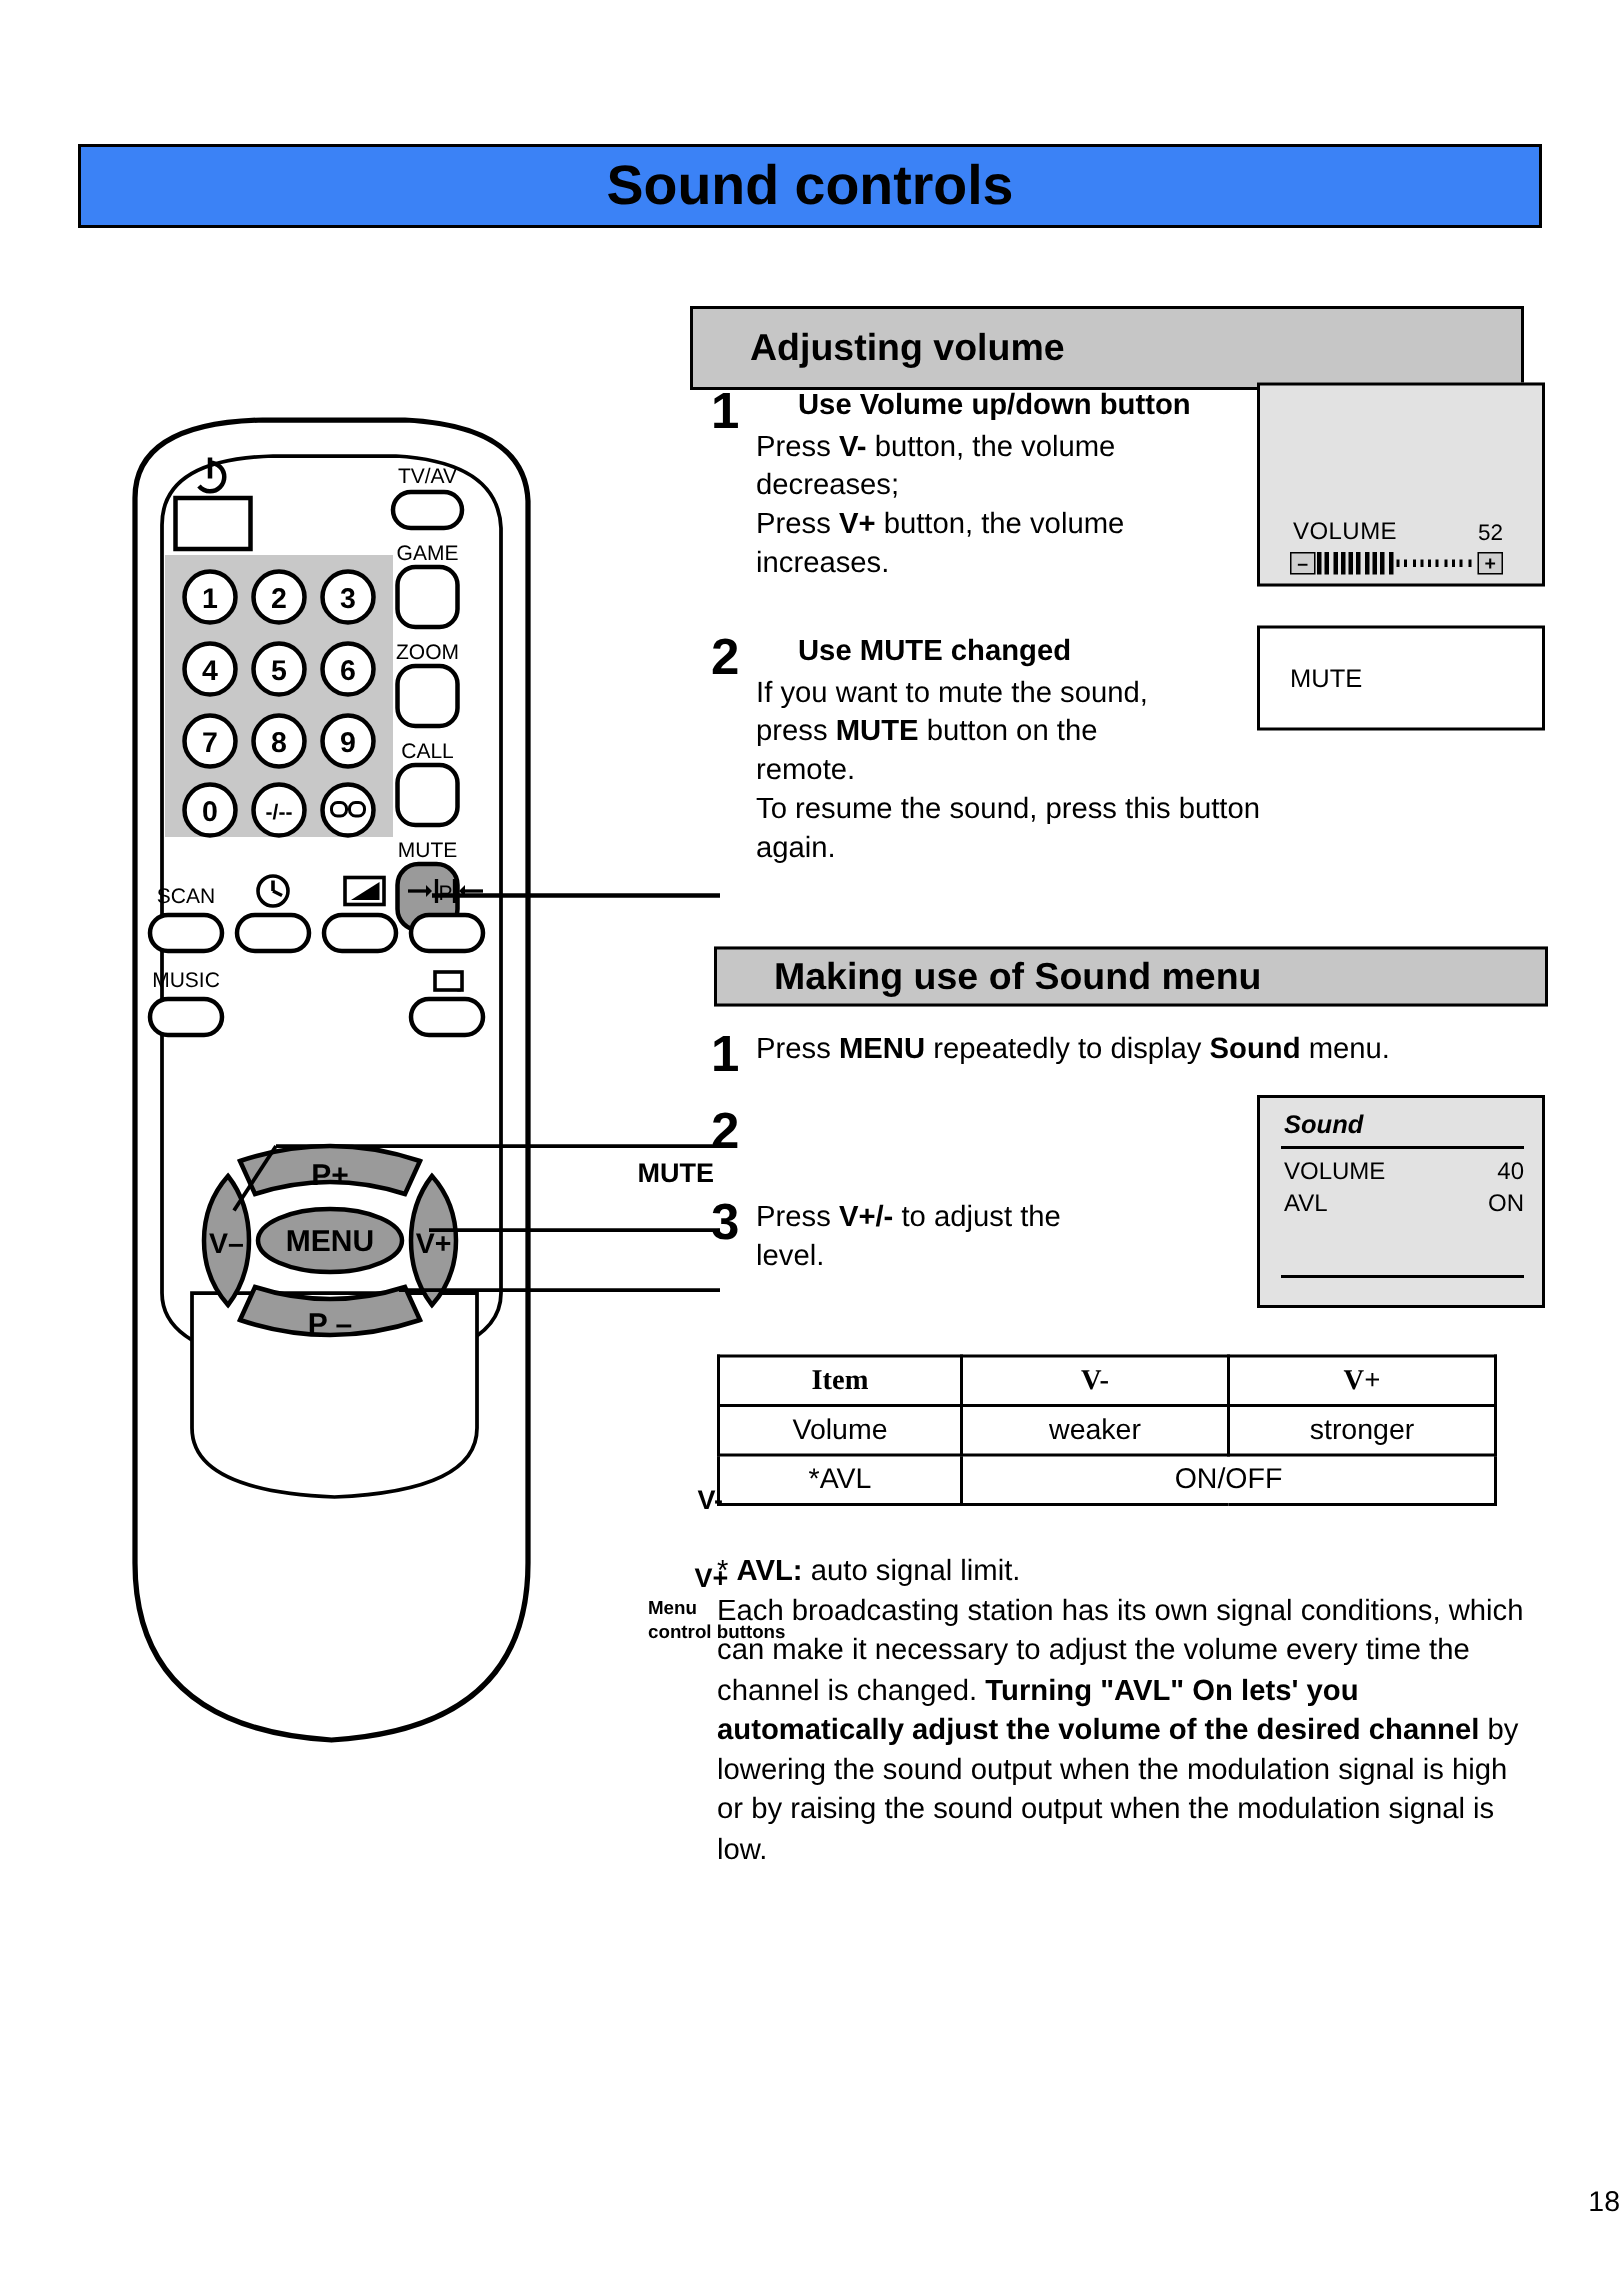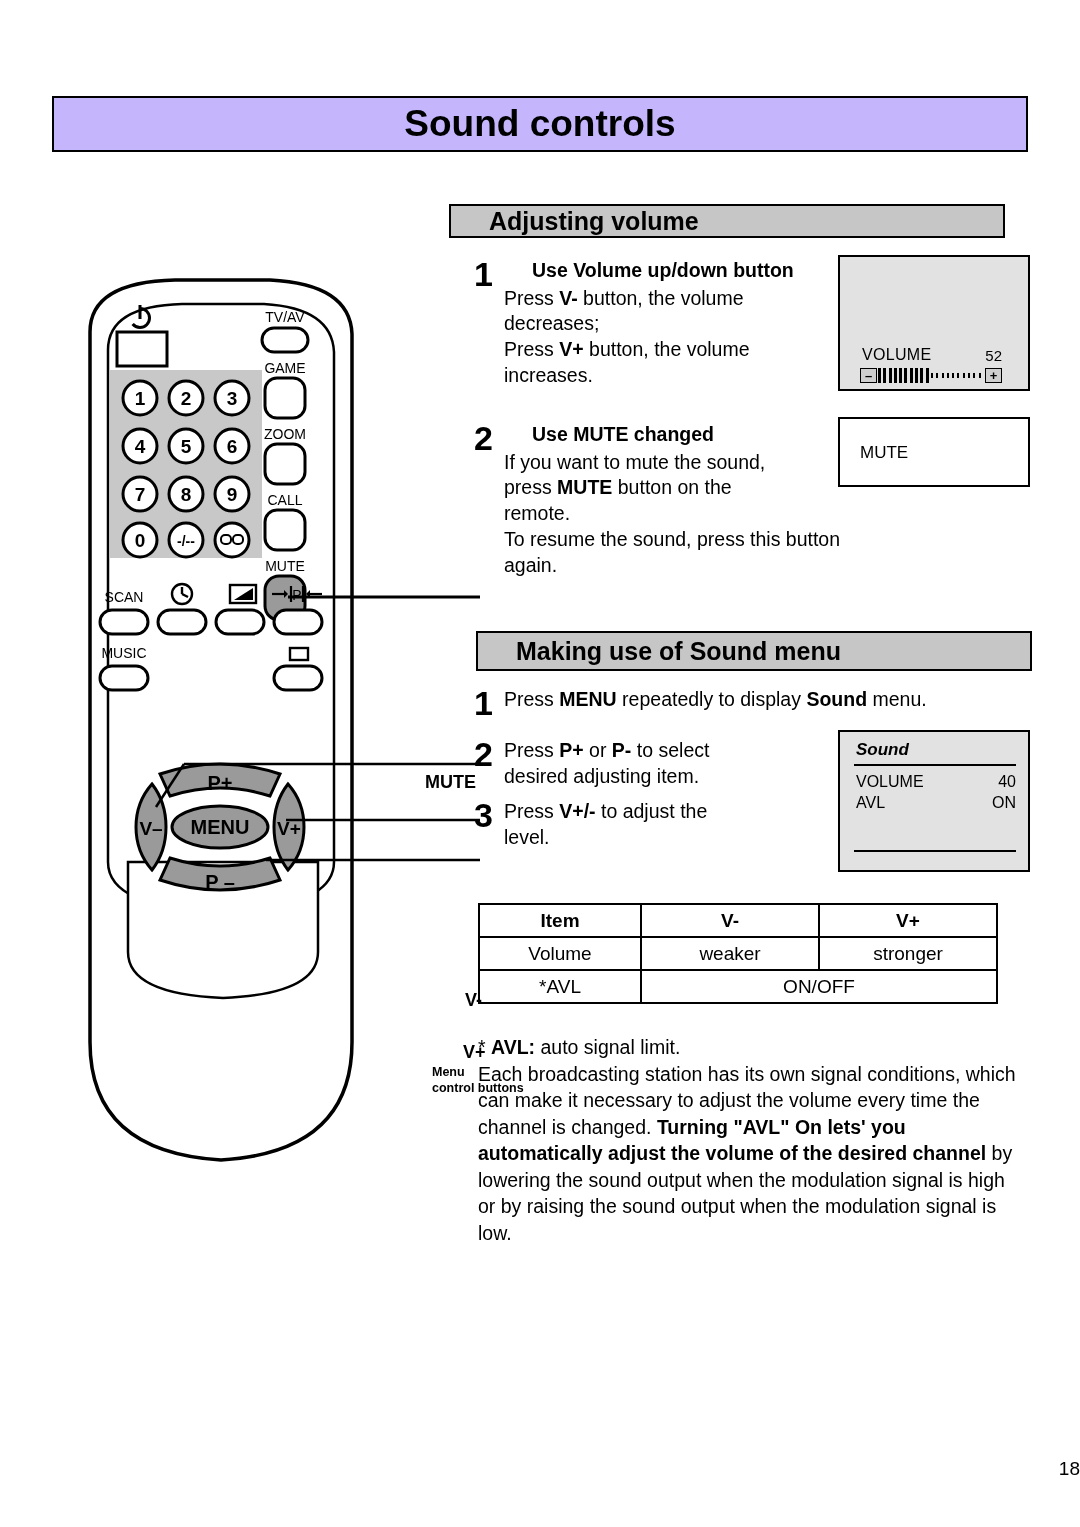--- a/index.html
+++ b/index.html
@@ -20,21 +20,21 @@
     inset: 0;
   }
 
   
   .title-bar {
     position: absolute;
     left: 52px;
     top: 96px;
     width: 976px;
     height: 56px;
-    background: #c4b5fd;
+    background: #3b82f6;
     border: 2px solid #000;
     box-sizing: border-box;
     display: flex;
     align-items: center;
     justify-content: center;
   }
   .title-bar .title-text {
     font-size: 37px;
     font-weight: bold;
     letter-spacing: 0px;
@@ -47,21 +47,21 @@
     border: 2px solid #000;
     box-sizing: border-box;
     display: flex;
     align-items: center;
   }
   .section-head .sh-text {
     font-size: 25px;
     font-weight: bold;
     padding-left: 38px;
   }
-  #sec-adjust { left: 449px; top: 204px; width: 556px; height: 34px; }
+  #sec-adjust { left: 460px; top: 204px; width: 556px; height: 56px; }
   #sec-sound  { left: 476px; top: 631px; width: 556px; height: 40px; }
 
   
   .step {
     position: absolute;
     display: flex;
     align-items: flex-start;
   }
   .step-num {
     font-size: 34px;
@@ -180,21 +180,21 @@
     table-layout: fixed;
   }
   #item-table td, #item-table th {
     border: 2px solid #000;
     text-align: center;
     font-size: 19px;
     font-weight: normal;
     height: 31px;
     padding: 0;
   }
-  #item-table th { font-weight: bold; }
+  #item-table th { font-weight: bold; font-family: Liberation Serif, serif; }
 
   
   #avl-para {
     position: absolute;
     left: 478px;
     top: 1034px;
     width: 545px;
     font-size: 19.5px;
     line-height: 1.36;
   }
@@ -303,21 +303,20 @@
     <span class="sh-text">Making use of Sound menu</span>
   </div>
 
   <div class="step" id="m-step1">
     <span class="step-num">1</span>
     <span class="step-body">Press <b>MENU</b> repeatedly to display <b>Sound</b> menu.</span>
   </div>
 
   <div class="step" id="m-step2">
     <span class="step-num">2</span>
-    <span class="step-body">Press <b>P+</b> or <b>P-</b> to select<br>desired adjusting item.</span>
   </div>
 
   <div class="step" id="m-step3">
     <span class="step-num">3</span>
     <span class="step-body">Press <b>V+/-</b> to adjust the<br>level.</span>
   </div>
 
   <div class="osd" id="osd-sound">
     <span class="osd-sound-title">Sound</span>
     <div class="osd-rule" id="sound-rule-top"></div>

